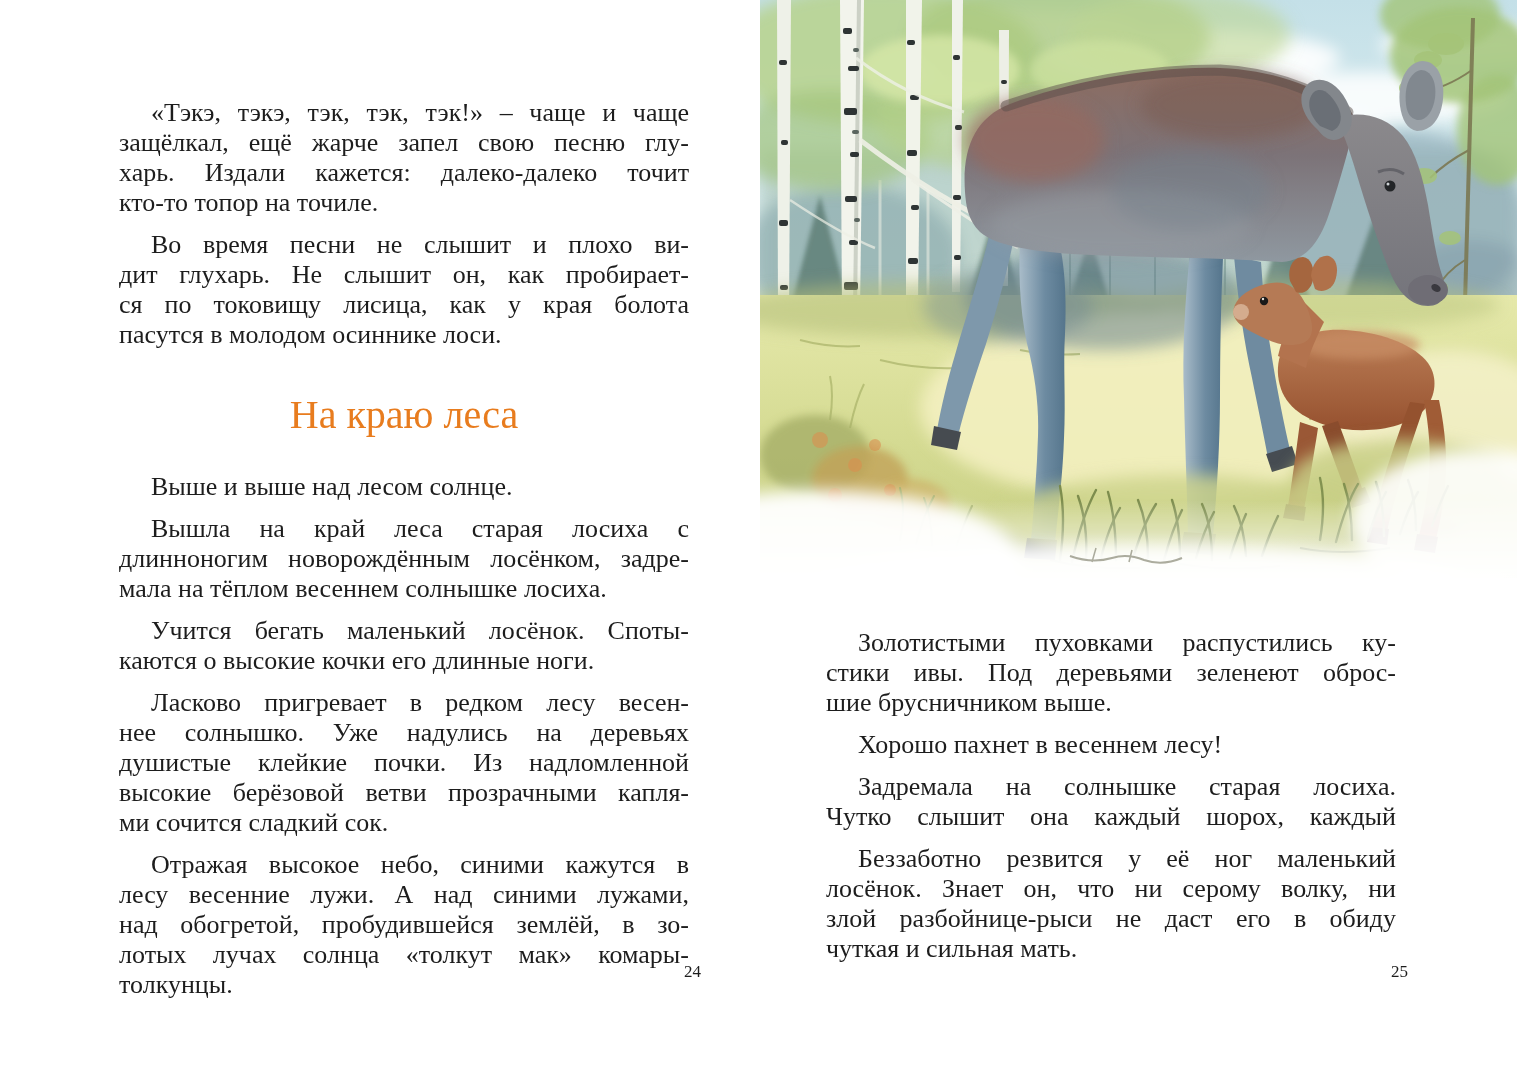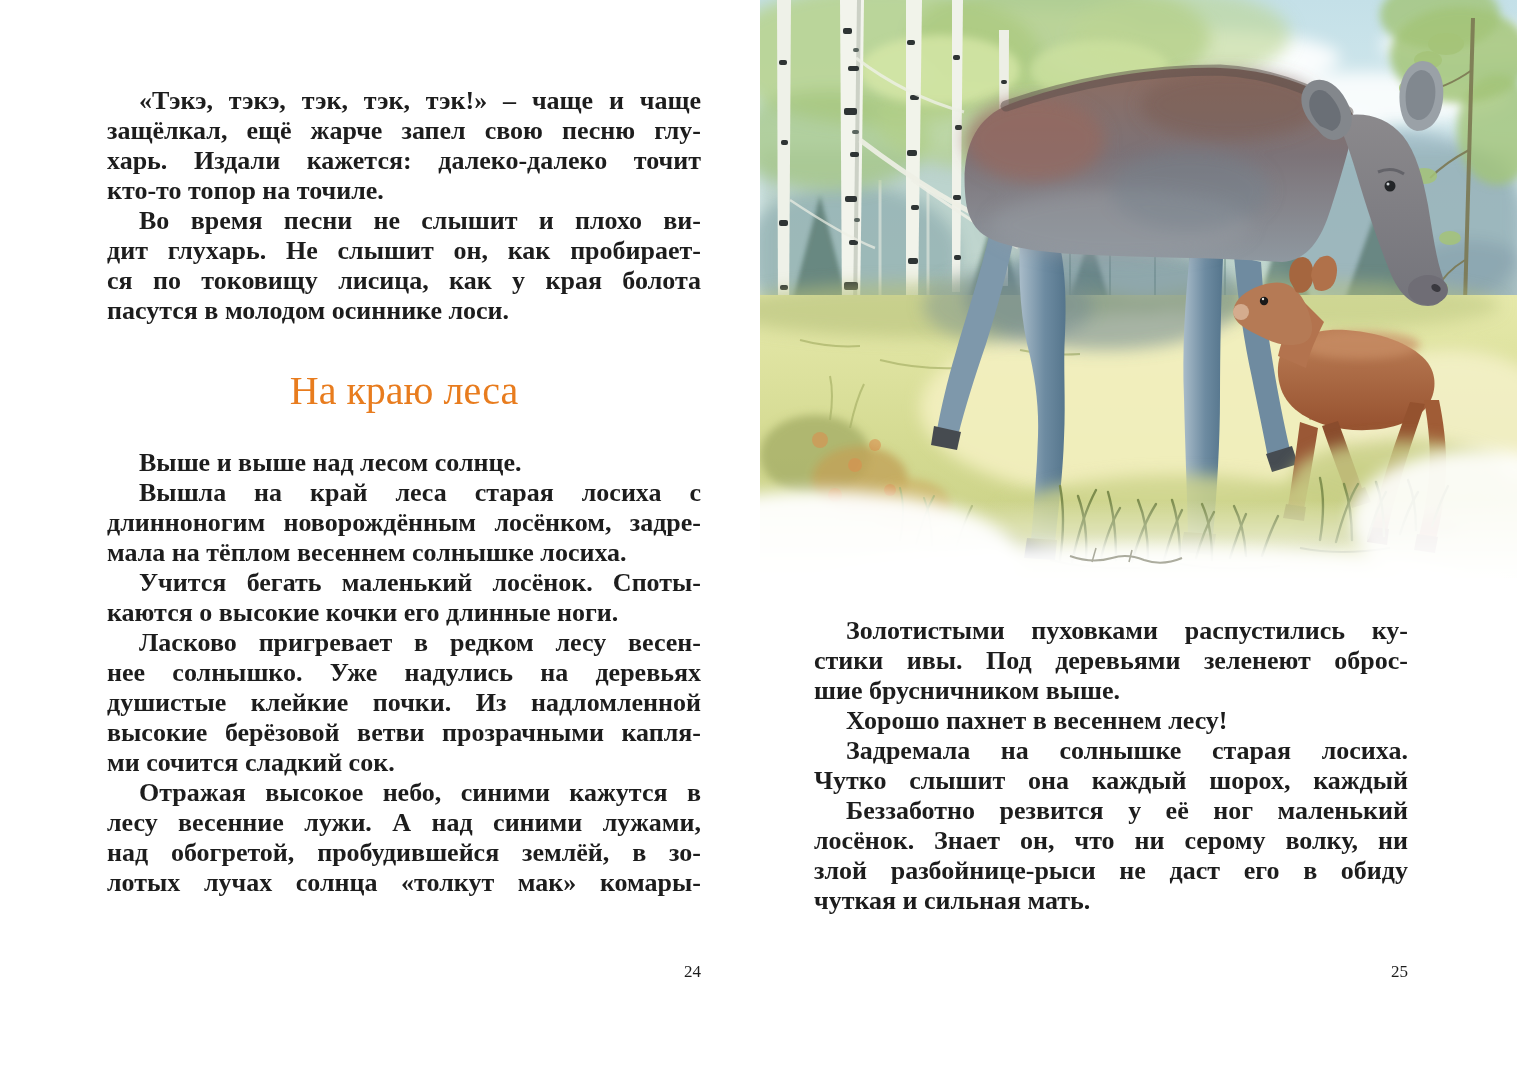--- a/index.html
+++ b/index.html
@@ -4,21 +4,21 @@
 <style>
   html,body { margin:0; padding:0; background:#ffffff; }
   .spread {
     position:relative; width:1517px; height:1080px; background:#fff; overflow:hidden;
     font-family:"Liberation Serif","DejaVu Serif",serif; color:#1d1d1d;
     -webkit-font-smoothing:antialiased;
   }
   .text-col { position:absolute; width:594px; font-size:26px; line-height:30px; }
   .text-col.left  { left:107px; top:86px; }
   .text-col.right { left:814px; top:616px; }
-  .para { margin:0;font-weight:bold; }
+  .para { margin:12px; }
   .line { text-align:justify; text-align-last:justify; white-space:normal; }
   .line.last { text-align-last:left; }
   .para .line:first-child { text-indent:32px; }
   .heading {
     font-size:40px; line-height:42px; font-weight:normal; text-align:center;
     margin:44px 0 36px 0; color:var(--heading-color,#e87c1e);
   }
   .page-number { position:absolute; top:962px; width:594px; text-align:right; font-size:17px; }
   .page-number.left  { left:107px; }
   .page-number.right { left:814px; }
@@ -62,20 +62,21 @@
           <div class="line">нее солнышко. Уже надулись на деревьях</div>
           <div class="line">душистые клейкие почки. Из надломленной</div>
           <div class="line">высокие берёзовой ветви прозрачными капля-</div>
           <div class="line last">ми сочится сладкий сок.</div>
         </div>
       <div class="para">
           <div class="line">Отражая высокое небо, синими кажутся в</div>
           <div class="line">лесу весенние лужи. А над синими лужами,</div>
           <div class="line">над обогретой, пробудившейся землёй, в зо-</div>
           <div class="line">лотых лучах солнца «толкут мак» комары-</div>
+          <div class="line last">толкунцы.</div>
         </div>
     </div>
     <div class="page-number left">24</div>
   </section>
 
   <section>
     <figure class="illustration" aria-label="Лосиха с новорождённым лосёнком на краю весеннего берёзового леса">
       <svg viewBox="0 0 757 578" aria-hidden="true">
         <defs>
           <linearGradient id="sky" x1="0" y1="0" x2="0" y2="1">

